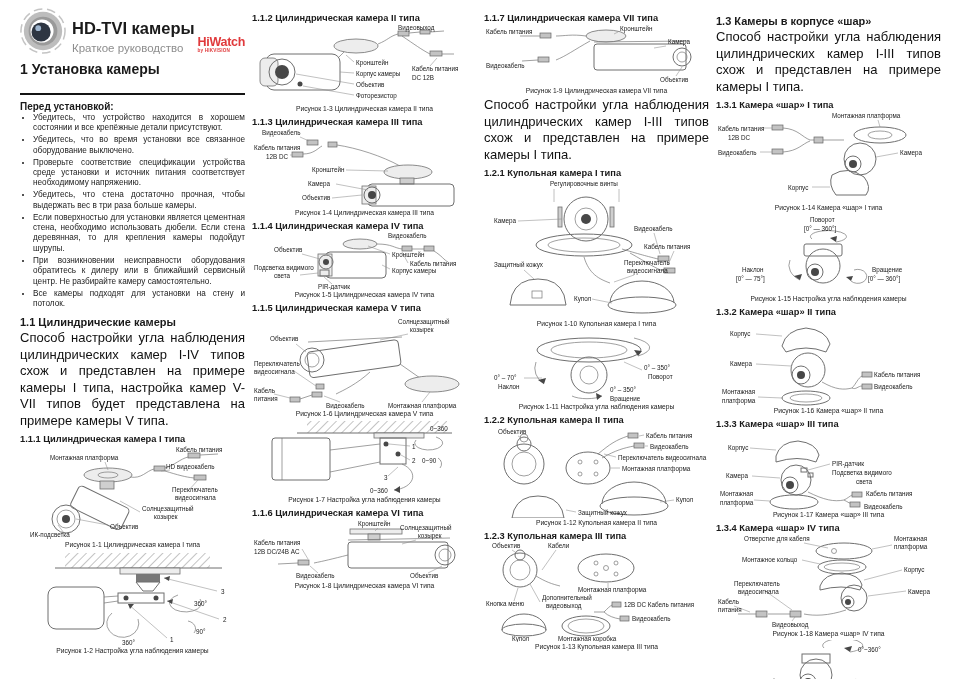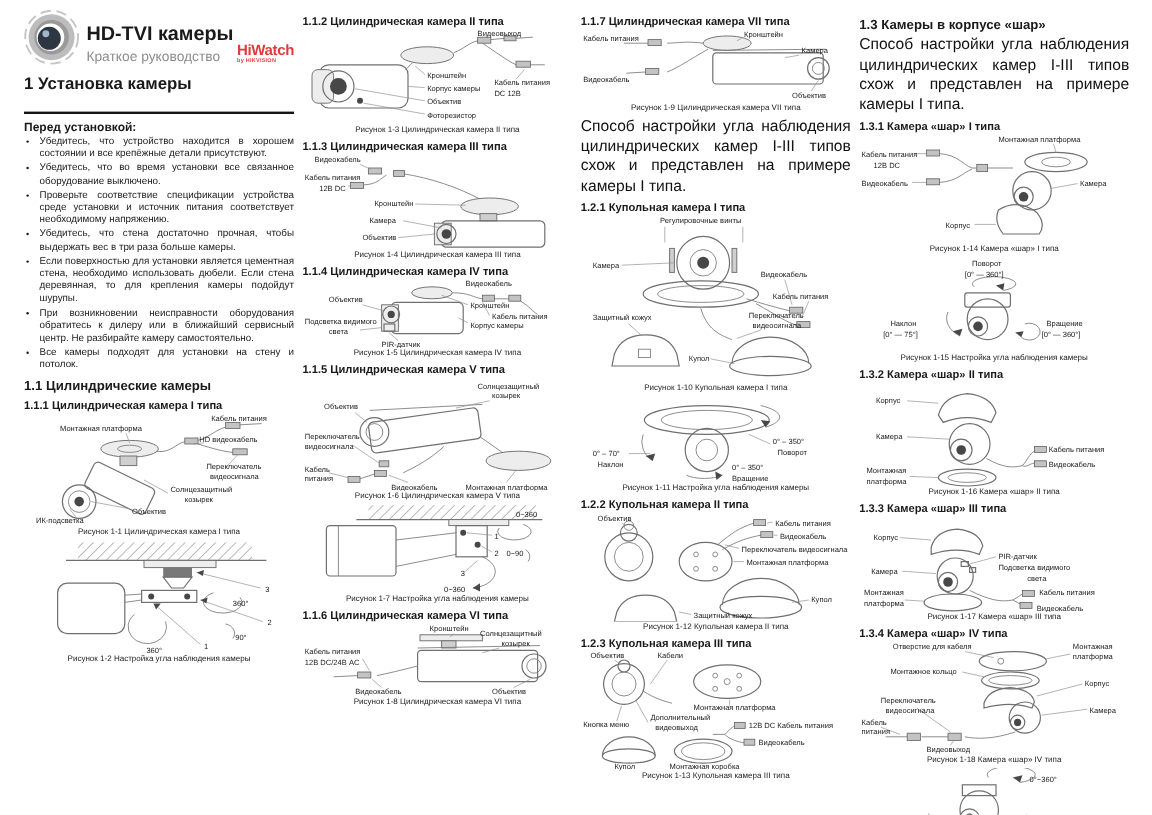--- a/index.html
+++ b/index.html
@@ -62,20 +62,21 @@
     <ul class="bl">
       <li>Убедитесь, что устройство находится в хорошем состоянии и все крепёжные детали присутствуют.</li>
       <li>Убедитесь, что во время установки все связанное оборудование выключено.</li>
       <li>Проверьте соответствие спецификации устройства среде установки и источник питания соответствует необходимому напряжению.</li>
       <li>Убедитесь, что стена достаточно прочная, чтобы выдержать вес в три раза больше камеры.</li>
       <li>Если поверхностью для установки является цементная стена, необходимо использовать дюбели. Если стена деревянная, то для крепления камеры подойдут шурупы.</li>
       <li>При возникновении неисправности оборудования обратитесь к дилеру или в ближайший сервисный центр. Не разбирайте камеру самостоятельно.</li>
       <li>Все камеры подходят для установки на стену и потолок.</li>
     </ul>
     <div class="h2">1.1 Цилиндрические камеры</div>
+    <p class="bt">Способ настройки угла наблюдения цилиндрических камер I-IV типов схож и представлен на примере камеры I типа, настройка камер V-VII типов будет представлена на примере камеры V типа.</p>
     <div class="h3">1.1.1 Цилиндрическая камера I типа</div>
     <svg class="fig" width="225" height="95" viewBox="0 0 225 95">
       <g>
         <ellipse class="fl" cx="88" cy="30" rx="24" ry="7"></ellipse>
           <ellipse class="stt" cx="88" cy="30" rx="10" ry="3"></ellipse>
         <rect class="fg" x="80" y="36" width="14" height="8"></rect>
         <g transform="rotate(26 78 62)">
             <rect class="st" x="52" y="50" width="56" height="24" rx="4"></rect>
           </g>
         <circle class="st" cx="46" cy="74" r="14"></circle>

